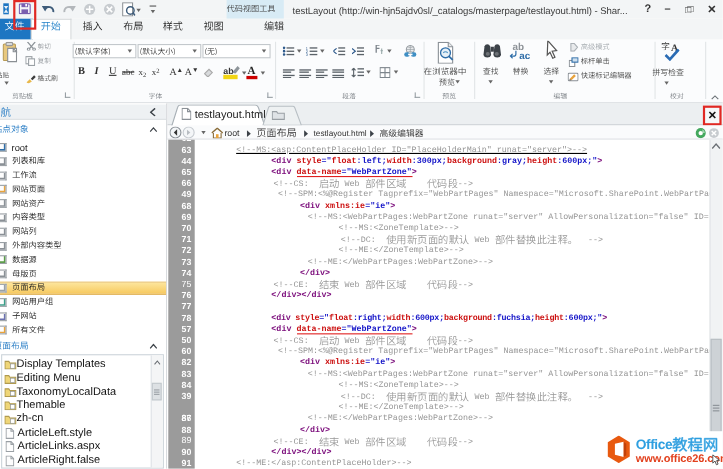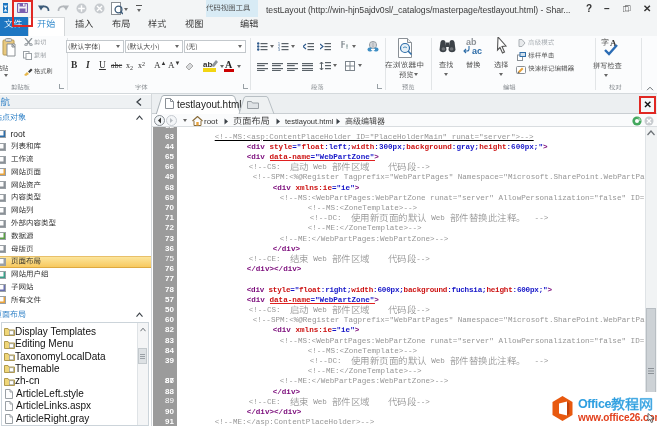--- a/index.html
+++ b/index.html
@@ -702,21 +702,21 @@
 <div class="ab" style="left:16px;top:387.8px;font-size:10px;color:#111">ArticleLeft.style</div>
 <svg class="ab" style="left:5px;top:401.2px" width="8" height="10" viewBox="0 0 8 10">
     <path d="M.5 .5 h4.5 l2.5 2.5 v6.5 h-7 z" fill="#fdfdfd" stroke="#9aa0a5"></path>
     <path d="M5 .5 v2.5 h2.5" fill="none" stroke="#9aa0a5"></path>
   </svg>
 <div class="ab" style="left:16px;top:400.2px;font-size:10px;color:#111">ArticleLinks.aspx</div>
 <svg class="ab" style="left:5px;top:413.6px" width="8" height="10" viewBox="0 0 8 10">
     <path d="M.5 .5 h4.5 l2.5 2.5 v6.5 h-7 z" fill="#fdfdfd" stroke="#9aa0a5"></path>
     <path d="M5 .5 v2.5 h2.5" fill="none" stroke="#9aa0a5"></path>
   </svg>
-<div class="ab" style="left:16px;top:412.6px;font-size:10px;color:#111">ArticleRight.gray</div>
+<div class="ab" style="left:16px;top:412.6px;font-size:10px;color:#111">ArticleRight.false</div>
 <div class="ab" style="left:137px;top:323px;width:11px;height:102px;background:#f4f5f6;border-left:1px solid #dfe3e6"></div>
 <svg class="ab" style="left:140px;top:327px" width="6" height="5" viewBox="0 0 6 5">
     <path d="M.5 4.2 L3 1.2 L5.5 4.2" fill="none" stroke="#6b7075" stroke-width="1"></path>
   </svg>
 <div class="ab" style="left:138px;top:348px;width:9px;height:16px;background:#dde1e4;border:1px solid #c3c9cd"></div>
 <div class="ab" style="left:140px;top:354px;width:5px;height:1px;background:#9aa0a5;box-shadow:0 2px #9aa0a5,0 4px #9aa0a5"></div>
 <div class="ab" style="left:152px;top:127px;width:505px;height:299px;background:#fff;overflow:hidden" id="codewrap"></div>
 <div class="ab" style="left:153px;top:127px;width:24px;height:299px;background:#9b9b9b"></div>
 <div class="ab" style="left:153px;top:127px;width:24px;height:299px;overflow:hidden">
     <div style="position:absolute;top:-5.7px;right:3px;font-size:8px;font-weight:bold;color:#fff;line-height:10.2px">62</div>
@@ -724,21 +724,21 @@
     <div style="position:absolute;top:14.7px;right:3px;font-size:8px;font-weight:bold;color:#fff;line-height:10.2px">44</div>
     <div style="position:absolute;top:24.9px;right:3px;font-size:8px;font-weight:bold;color:#fff;line-height:10.2px">65</div>
     <div style="position:absolute;top:35.1px;right:3px;font-size:8px;font-weight:bold;color:#fff;line-height:10.2px">66</div>
     <div style="position:absolute;top:45.3px;right:3px;font-size:8px;font-weight:bold;color:#fff;line-height:10.2px">49</div>
     <div style="position:absolute;top:55.5px;right:3px;font-size:8px;font-weight:bold;color:#fff;line-height:10.2px">68</div>
     <div style="position:absolute;top:65.7px;right:3px;font-size:8px;font-weight:bold;color:#fff;line-height:10.2px">69</div>
     <div style="position:absolute;top:75.9px;right:3px;font-size:8px;font-weight:bold;color:#fff;line-height:10.2px">70</div>
     <div style="position:absolute;top:86.1px;right:3px;font-size:8px;font-weight:bold;color:#fff;line-height:10.2px">71</div>
     <div style="position:absolute;top:96.3px;right:3px;font-size:8px;font-weight:bold;color:#fff;line-height:10.2px">72</div>
     <div style="position:absolute;top:106.5px;right:3px;font-size:8px;font-weight:bold;color:#fff;line-height:10.2px">73</div>
-    <div style="position:absolute;top:116.7px;right:3px;font-size:8px;font-weight:bold;color:#fff;line-height:10.2px">36</div>
+    <div style="position:absolute;top:116.7px;right:3px;font-size:8px;font-weight:bold;color:#fff;line-height:10.2px">74</div>
     <div style="position:absolute;top:126.9px;right:3px;font-size:8px;font-weight:normal;color:#fff;line-height:10.2px">75</div>
     <div style="position:absolute;top:137.1px;right:3px;font-size:8px;font-weight:bold;color:#fff;line-height:10.2px">76</div>
     <div style="position:absolute;top:147.3px;right:3px;font-size:8px;font-weight:bold;color:#fff;line-height:10.2px">77</div>
     <div style="position:absolute;top:157.5px;right:3px;font-size:8px;font-weight:bold;color:#fff;line-height:10.2px">78</div>
     <div style="position:absolute;top:167.7px;right:3px;font-size:8px;font-weight:bold;color:#fff;line-height:10.2px">57</div>
     <div style="position:absolute;top:177.9px;right:3px;font-size:8px;font-weight:bold;color:#fff;line-height:10.2px">50</div>
     <div style="position:absolute;top:188.1px;right:3px;font-size:8px;font-weight:bold;color:#fff;line-height:10.2px">60</div>
     <div style="position:absolute;top:198.3px;right:3px;font-size:8px;font-weight:bold;color:#fff;line-height:10.2px">82</div>
     <div style="position:absolute;top:208.5px;right:3px;font-size:8px;font-weight:bold;color:#fff;line-height:10.2px">83</div>
     <div style="position:absolute;top:218.7px;right:3px;font-size:8px;font-weight:bold;color:#fff;line-height:10.2px">84</div>

